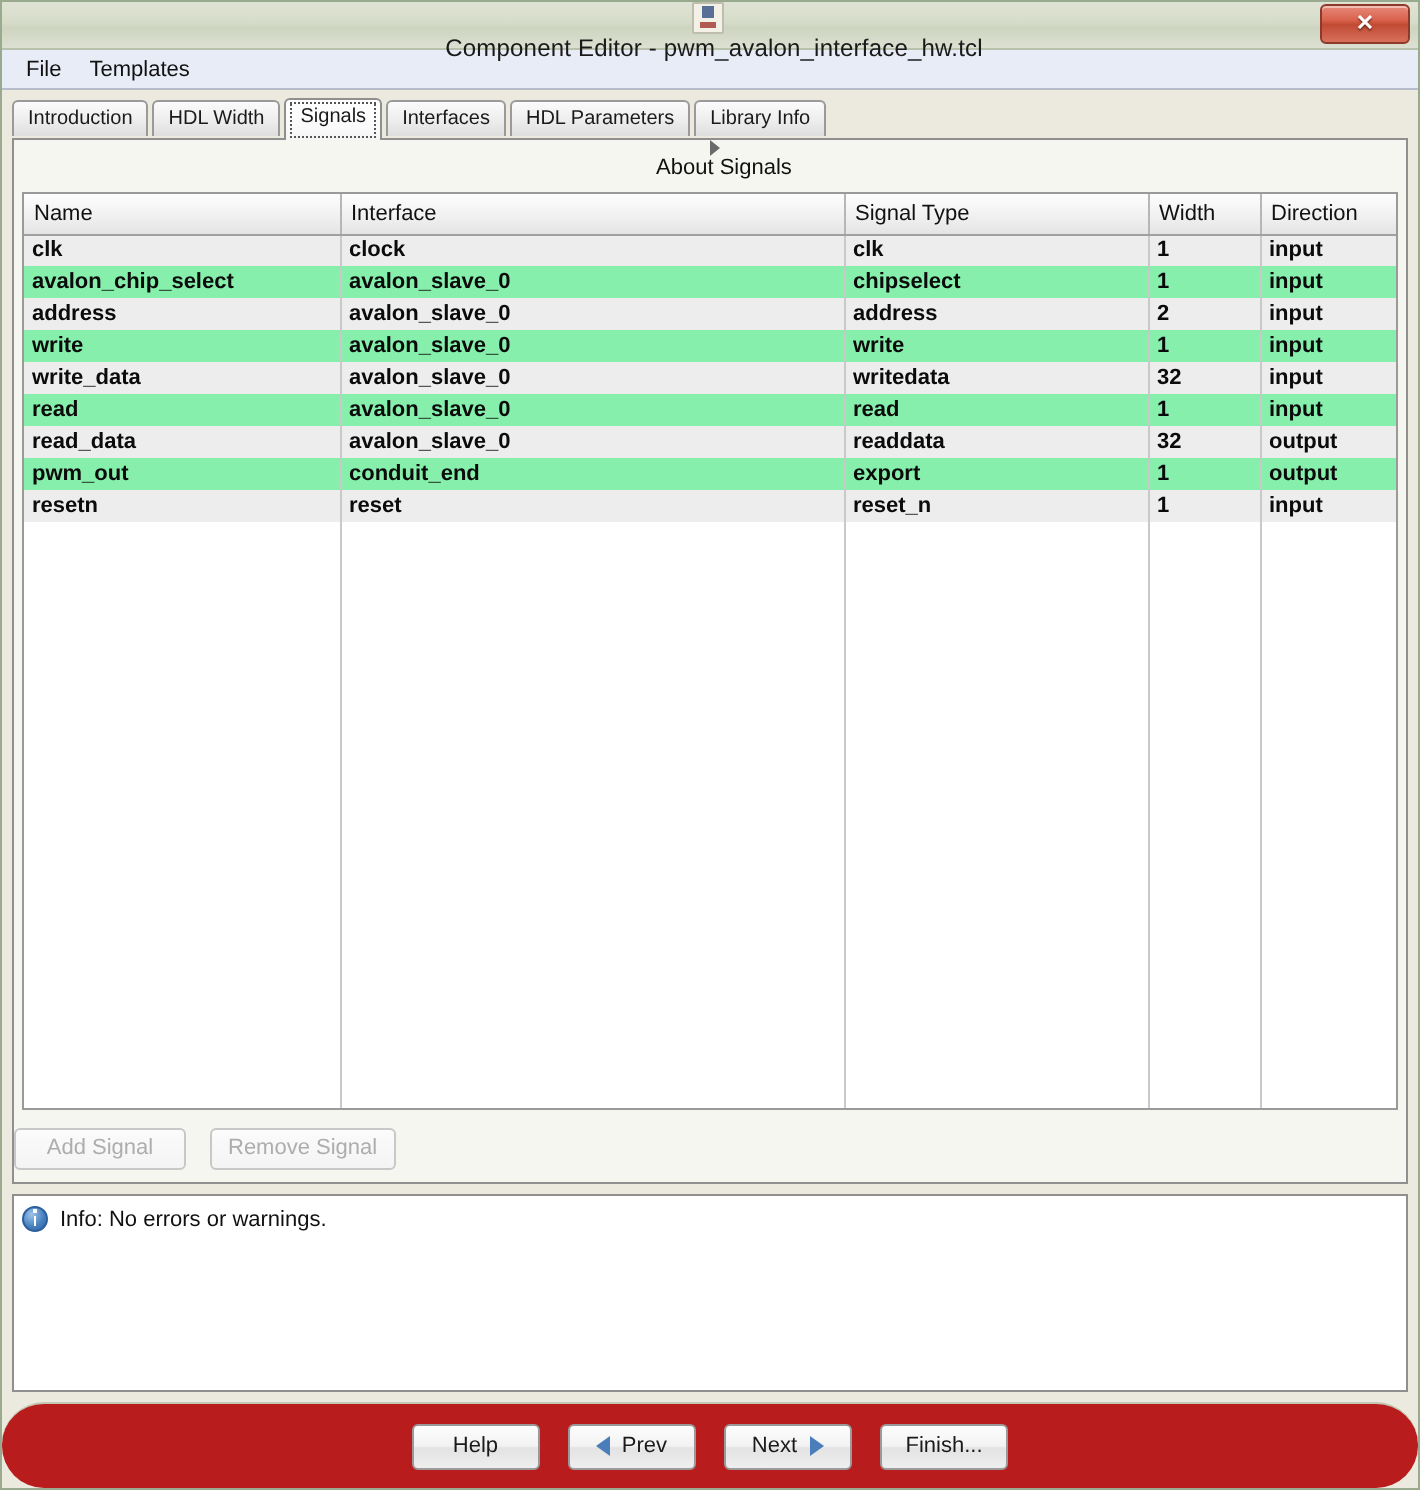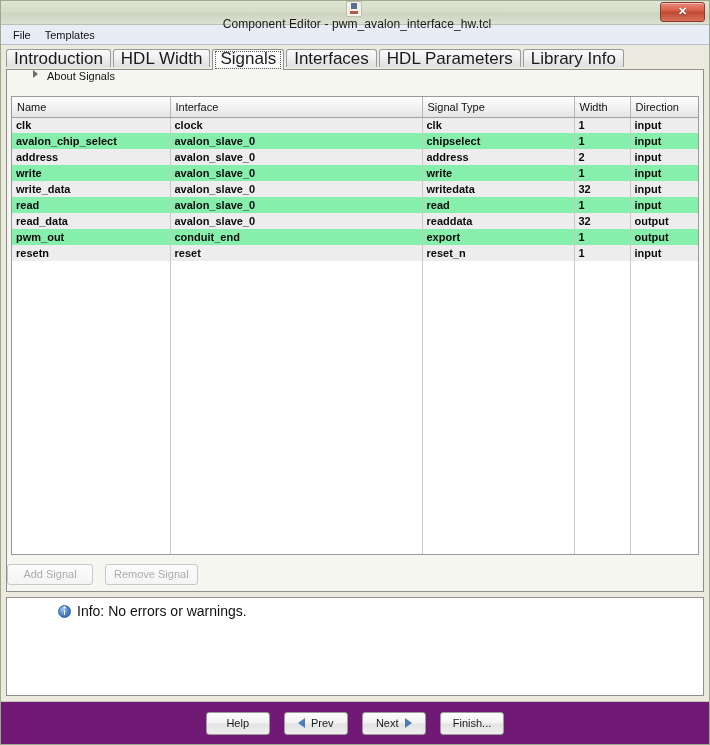--- a/index.html
+++ b/index.html
@@ -108,22 +108,22 @@
     color: #111;
     cursor: default;
   }
 
   
   .tabstrip {
     position: relative;
     height: 20px;
     margin: 4px 0 0 5px;
     display: flex;
-    align-items: flex-start;
-    font-size: 17px;
+    align-items: center;
+    font-size: 10px;
   }
   .tab {
     position: relative;
     height: 18px;
     line-height: 17px;
     padding: 0 7px;
     margin-right: 2px;
     background: linear-gradient(to bottom, #fbfbfb 0%, #ededed 55%, #dedede 100%);
     border: 1px solid #9a9a9a;
     border-bottom: none;
@@ -154,24 +154,25 @@
     margin: 0 5px;
     height: 523px;
     background: #f6f6f0;
     border: 1px solid #8f8f8f;
     box-sizing: border-box;
   }
 
   .about-row {
     height: 22px;
     display: flex;
-    align-items: flex-start;
-    padding-left: 26px;
+    align-items: center;
+    padding-left: 14px;
     background: #f6f6f0;
     box-sizing: border-box;
+    flex-direction: column;
   }
   .tri-right {
     width: 0; height: 0;
     border-left: 5px solid #6b6b6b;
     border-top: 4px solid transparent;
     border-bottom: 4px solid transparent;
     margin-right: 9px;
     cursor: pointer;
   }
   .about-label {
@@ -279,23 +280,22 @@
     margin: 5px 5px 0 5px;
     height: 99px;
     background: #ffffff;
     border: 1px solid #8f8f8f;
     box-sizing: border-box;
     padding: 5px 0 0 4px;
   }
   .info-line {
     display: flex;
     align-items: center;
-    font-size: 14px;
+    font-size: 11px;
     color: #111;
-    margin-left: 47px;
   }
   .info-icon {
     width: 13px;
     height: 13px;
     border-radius: 50%;
     background: radial-gradient(circle at 35% 30%, #9fc4e8 0%, #4a82c0 55%, #2c5f9e 100%);
     border: 1px solid #2c5f9e;
     position: relative;
     margin-right: 6px;
     flex: none;
@@ -320,22 +320,23 @@
   
   .wizard-bar {
     position: absolute;
     left: 0; right: 0;
     bottom: 0;
     height: 42px;
     display: flex;
     align-items: center;
     justify-content: center;
     gap: 14px;
-    background: #701a75;
+    background: #b91c1c;
     border-top: 1px solid #c3c7b4;
+    border-radius: 21px;
   }
   .wbtn {
     min-width: 64px;
     height: 23px;
     display: inline-flex;
     align-items: center;
     justify-content: center;
     gap: 6px;
     font-size: 11px;
     color: #1a1a1a;

